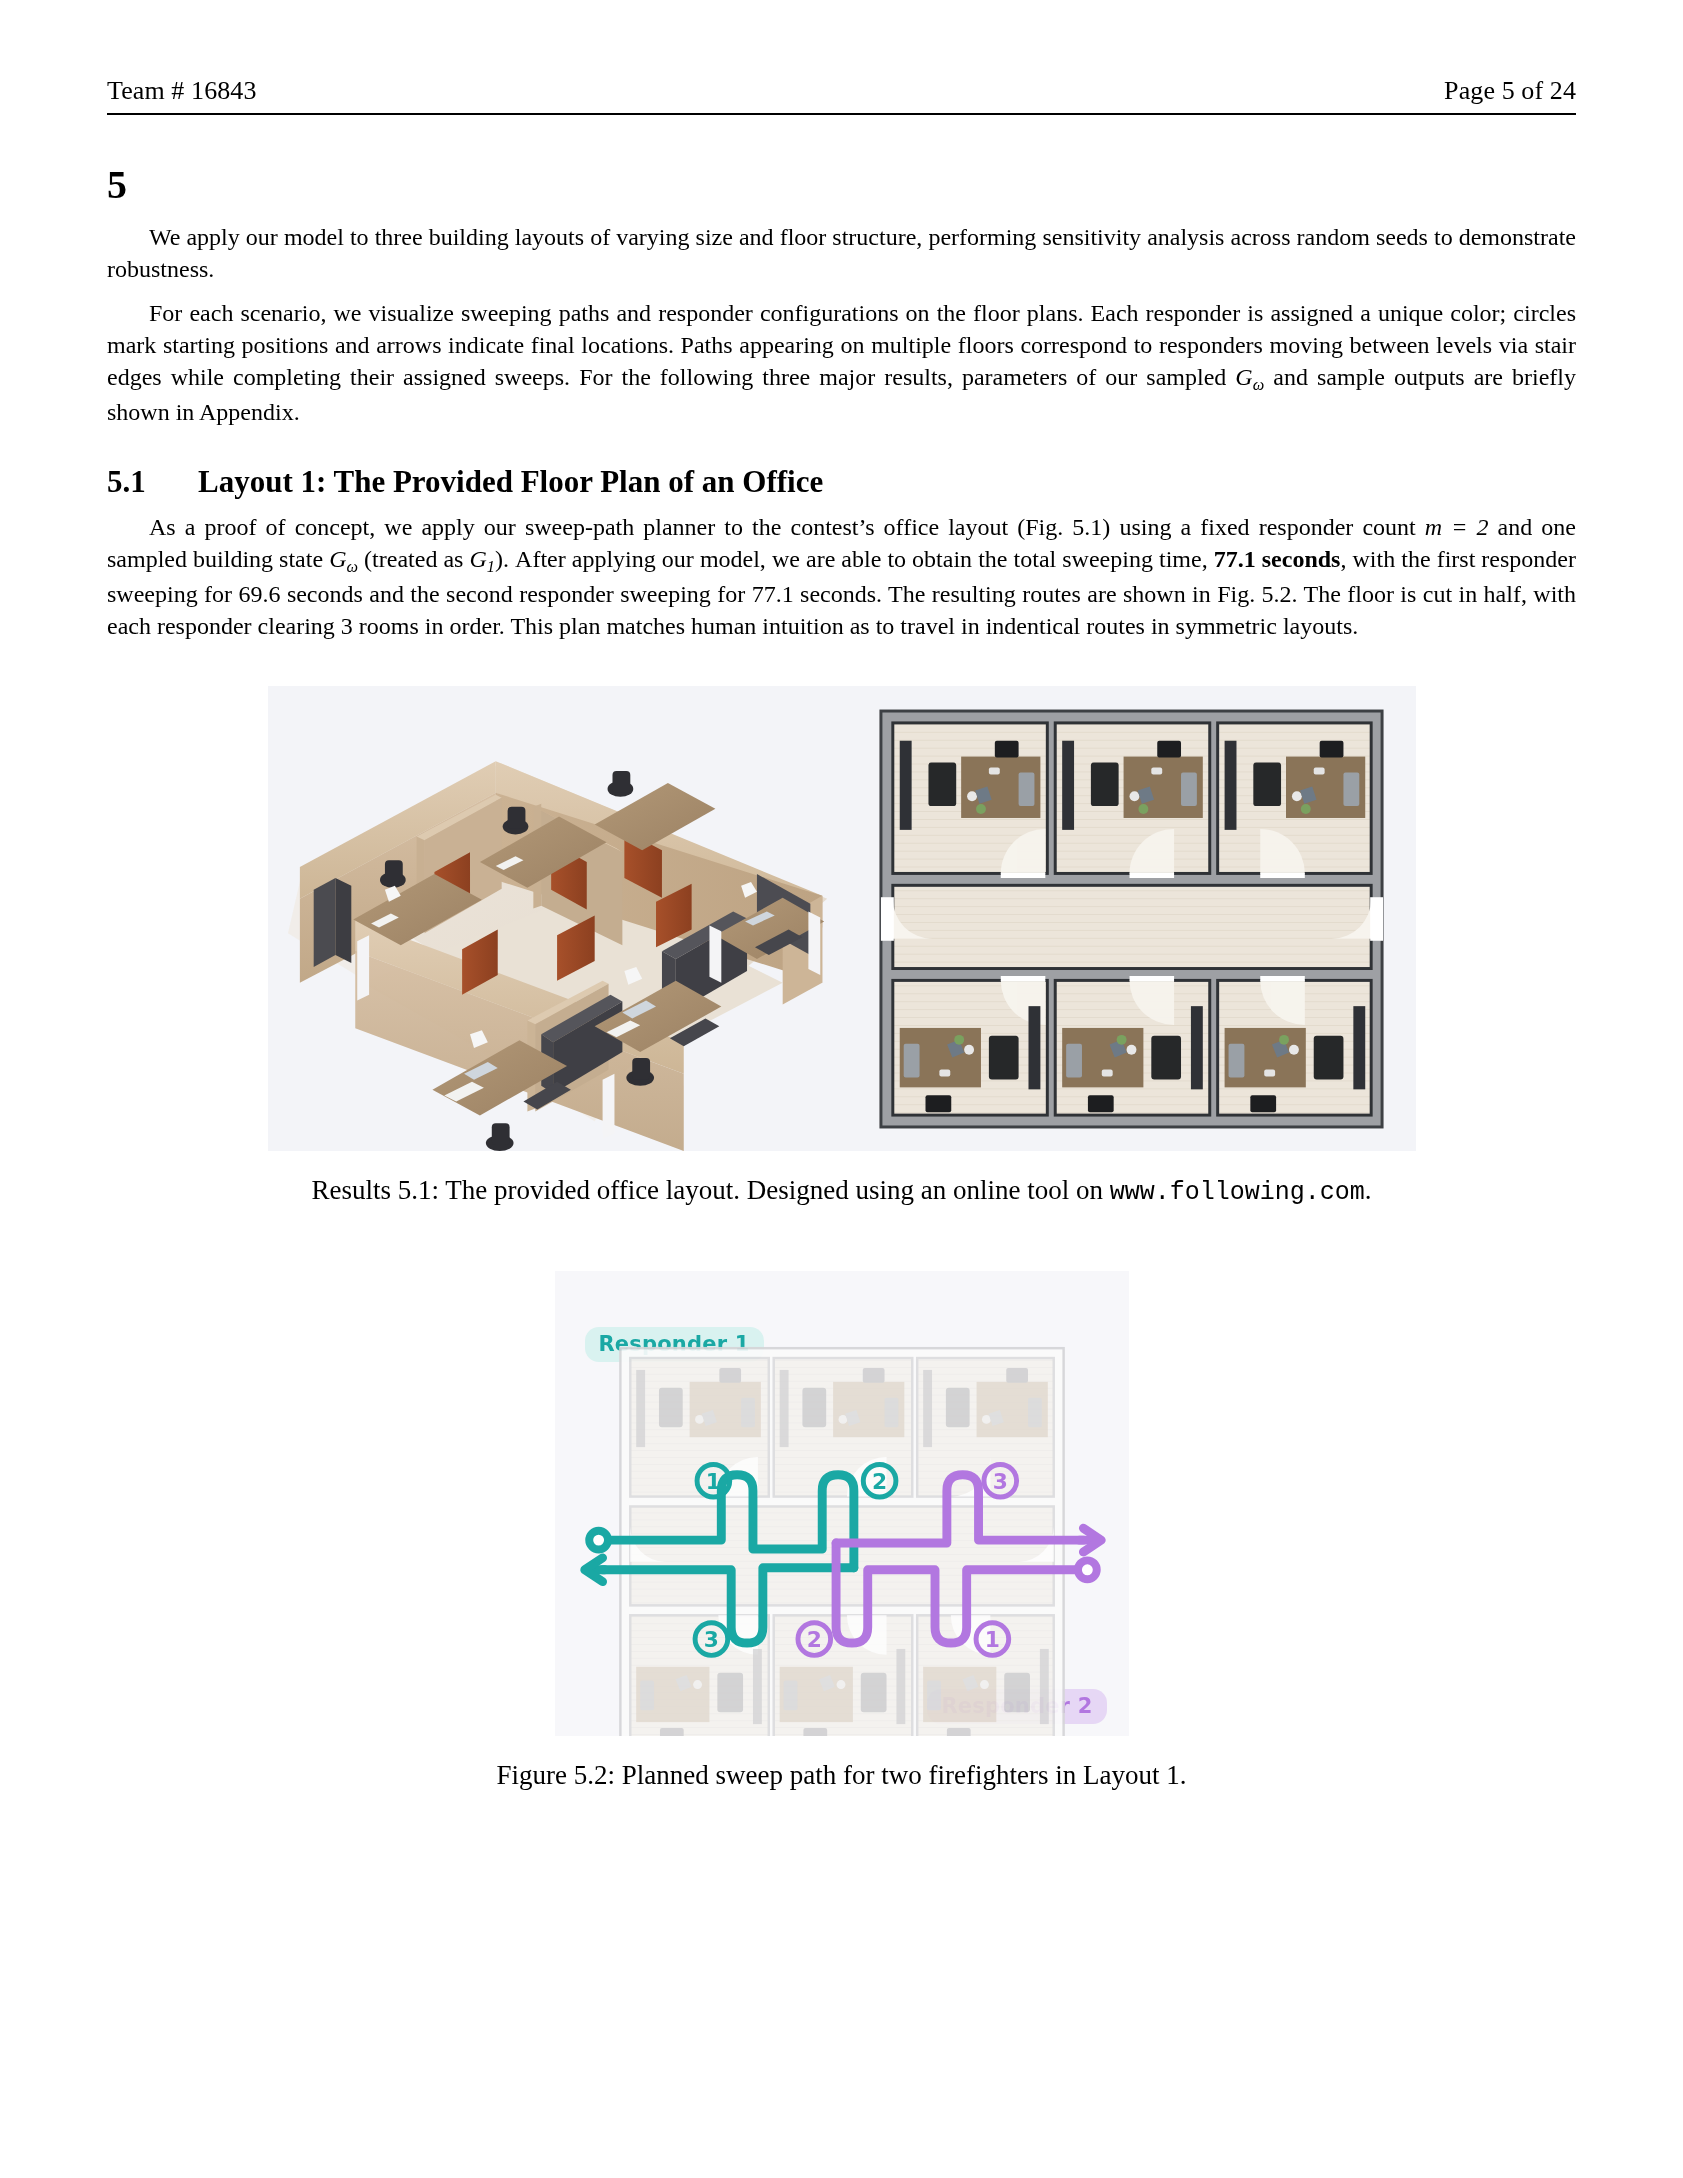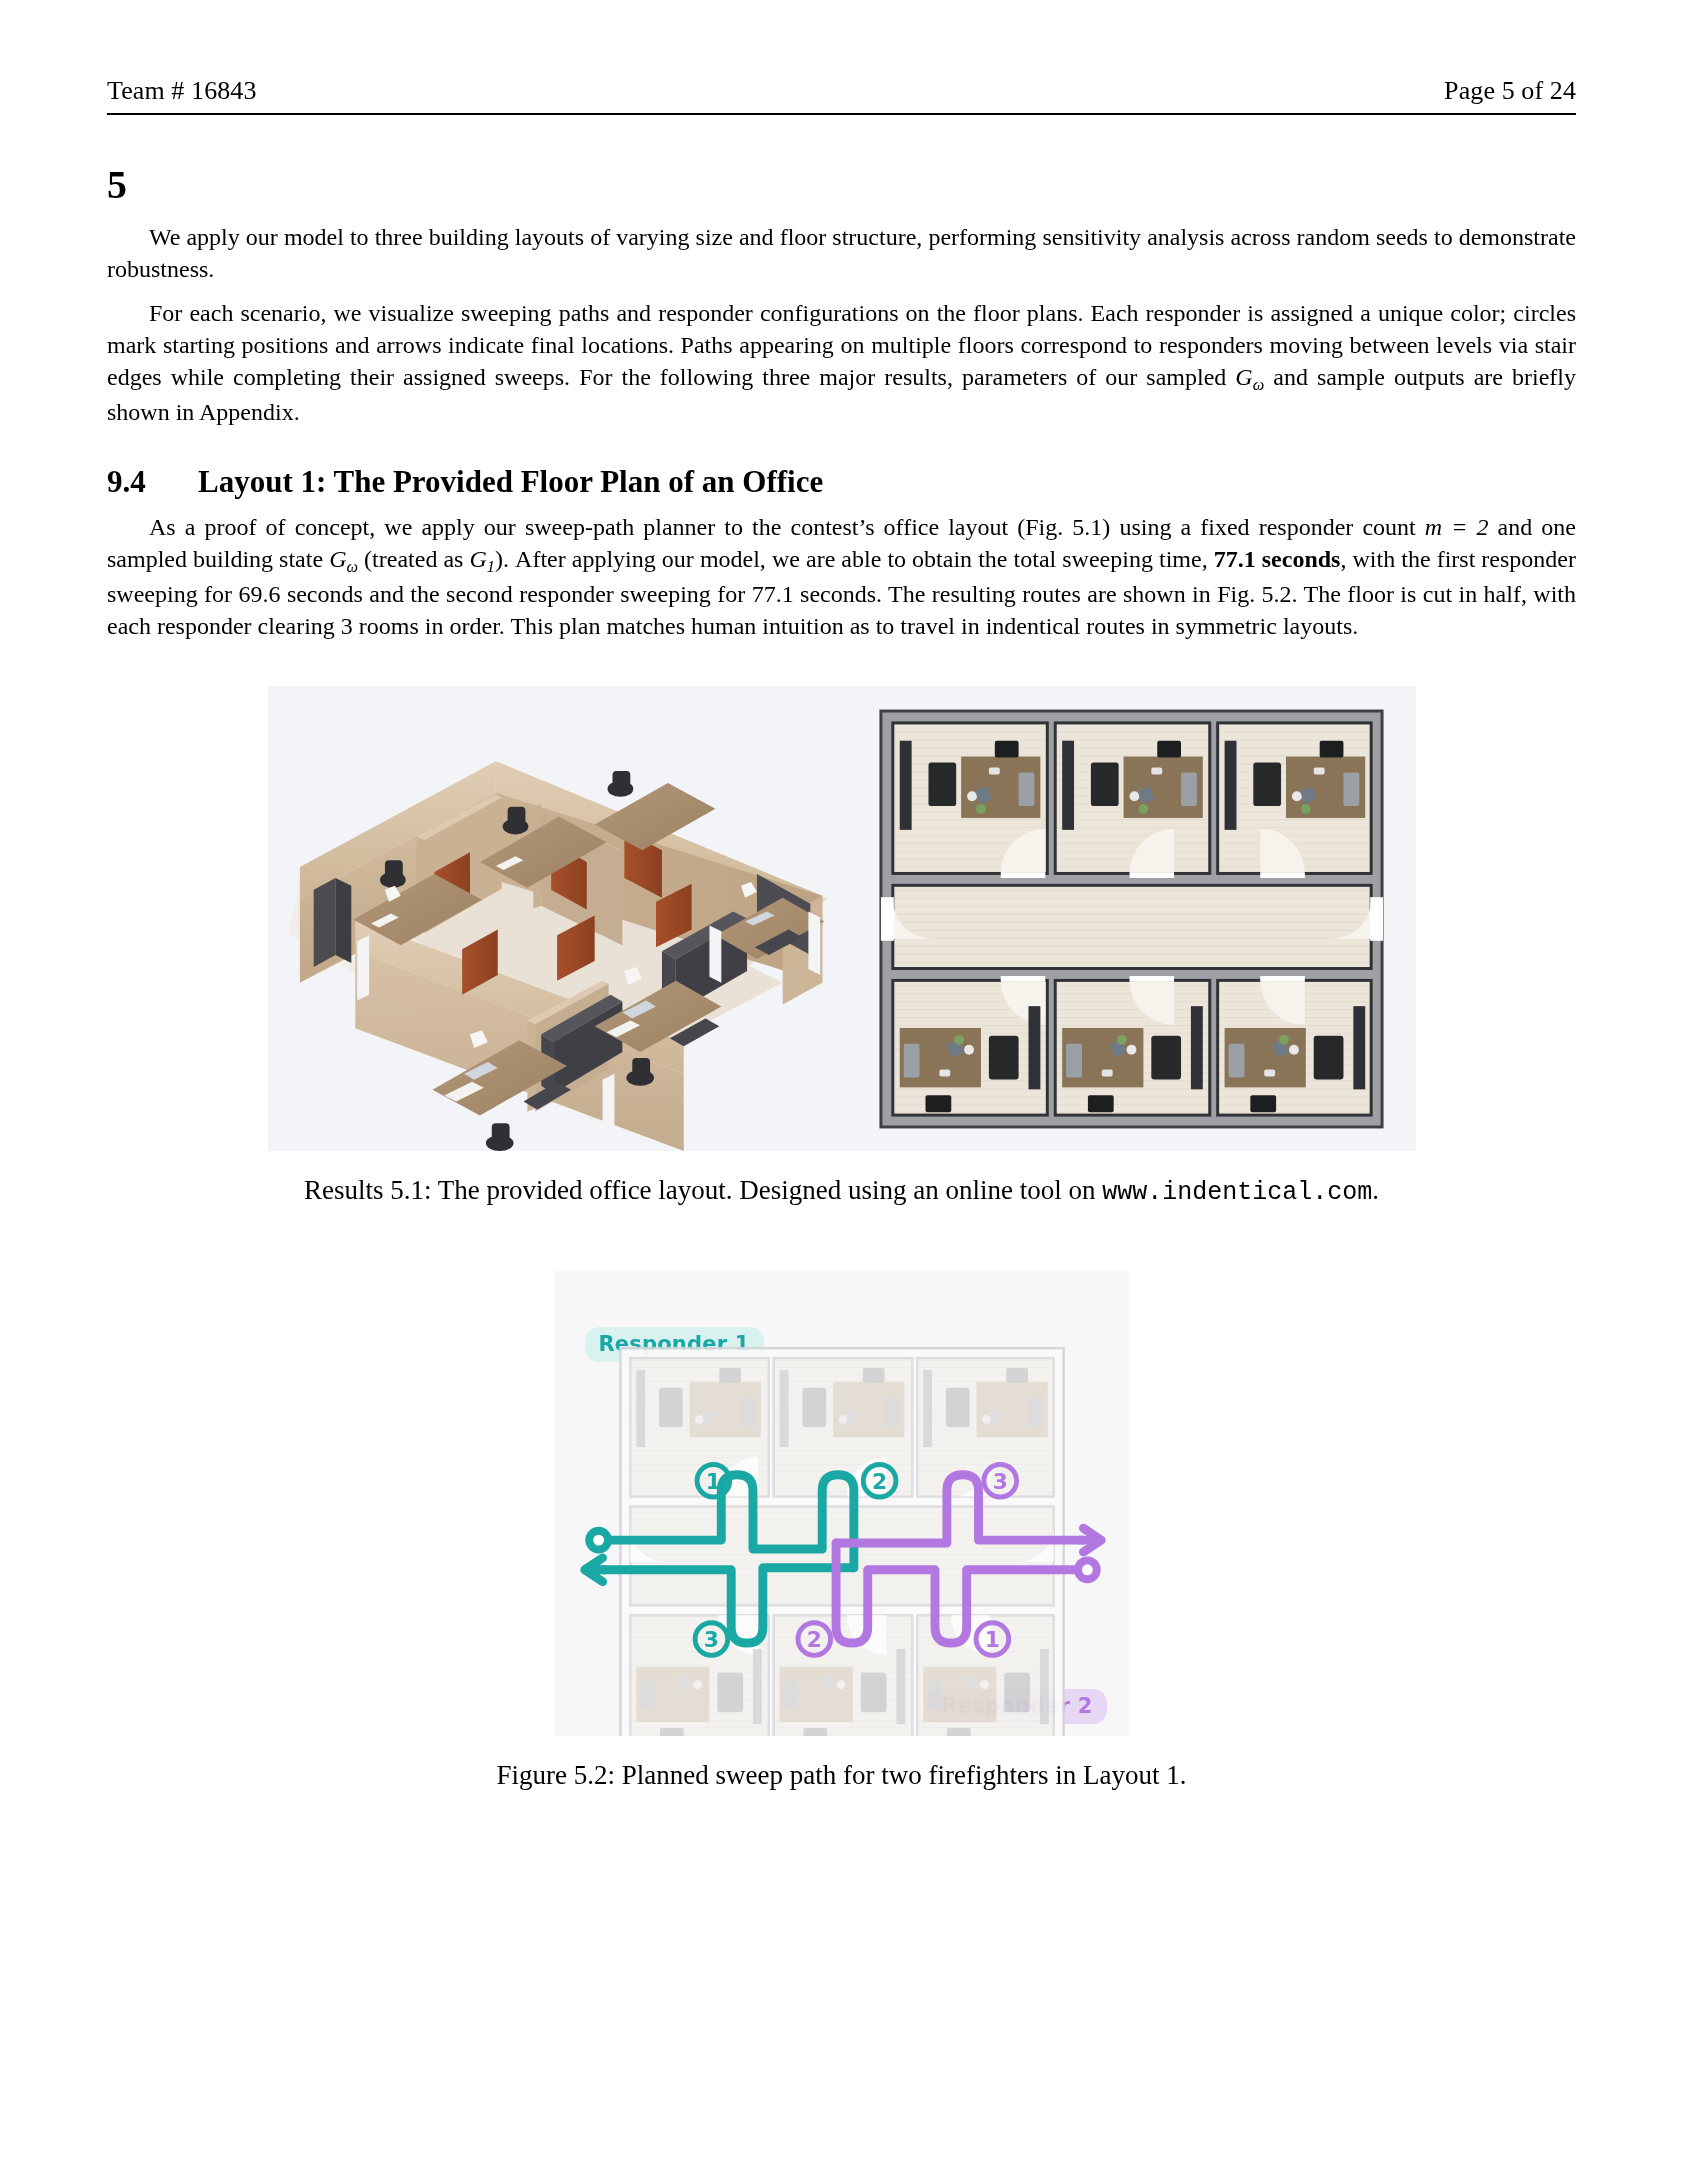--- a/index.html
+++ b/index.html
@@ -137,21 +137,21 @@
 
   <h1 class="sec">
     <span class="num">5</span>
   </h1>
 
   <p class="body first indent">We apply our model to three building layouts of varying size and floor structure, performing sensitivity analysis across random seeds to demonstrate robustness.</p>
 
   <p class="body indent"><span>For each scenario, we visualize sweeping paths and responder configurations on the floor plans. Each responder is assigned a unique color; circles mark starting positions and arrows indicate final locations. Paths appearing on multiple floors correspond to responders moving between levels via stair edges while completing their assigned sweeps. For the following three major results, parameters of our sampled </span><span class="mathit">G</span><span class="mathit sub">ω</span><span> and sample outputs are briefly shown in Appendix.</span></p>
 
   <h2 class="subsec">
-    <span class="num">9.4</span>
+    <span class="num">5.1</span>
     <span>Layout 1: The Provided Floor Plan of an Office</span>
   </h2>
 
   <p class="body indent"><span>As a proof of concept, we apply our sweep-path planner to the contest’s office layout (Fig. 5.1) using a fixed responder count </span><span class="mathit">m = 2</span><span> and one sampled building state </span><span class="mathit">G</span><span class="mathit sub">ω</span><span> (treated as </span><span class="mathit">G</span><span class="mathit sub">1</span><span>). After applying our model, we are able to obtain the total sweeping time, </span><span class="bold">77.1 seconds</span><span>, with the first responder sweeping for 69.6 seconds and the second responder sweeping for 77.1 seconds. The resulting routes are shown in Fig. 5.2. The floor is cut in half, with each responder clearing 3 rooms in order. This plan matches human intuition as to travel in indentical routes in symmetric layouts.</span></p>
 
   <figure>
     <div class="fig1-wrap">
       <div class="fig1-box">
 
         <div class="render3d">
@@ -406,21 +406,21 @@
                 <rect x="76" y="344" width="13" height="14" fill="#6e7a86" transform="rotate(-22 82 351)"></rect>
                 <rect x="66" y="372" width="11" height="7" rx="2" fill="#e4e4e4"></rect>
                 <circle cx="86" cy="342" r="5" fill="#7aa15f"></circle>
               </g>
             </g>
           </svg>
         </div>
 
       </div>
     </div>
-    <figcaption class="caption"><span>Results 5.1: The provided office layout. Designed using an online tool on </span><span class="tt">www.indentical.com</span><span>.</span></figcaption>
+    <figcaption class="caption"><span>Results 5.1: The provided office layout. Designed using an online tool on </span><span class="tt">www.following.com</span><span>.</span></figcaption>
   </figure>
 
   <figure>
     <div class="fig2-wrap">
       <div class="fig2-box">
 
         <div class="pill pill-r1" style="background:#d9f2f0;color:#1aa8a4;">
           <span>Responder 1</span>
         </div>
         <div class="pill pill-r2" style="background:#e6d7f5;color:#b277e0;">

